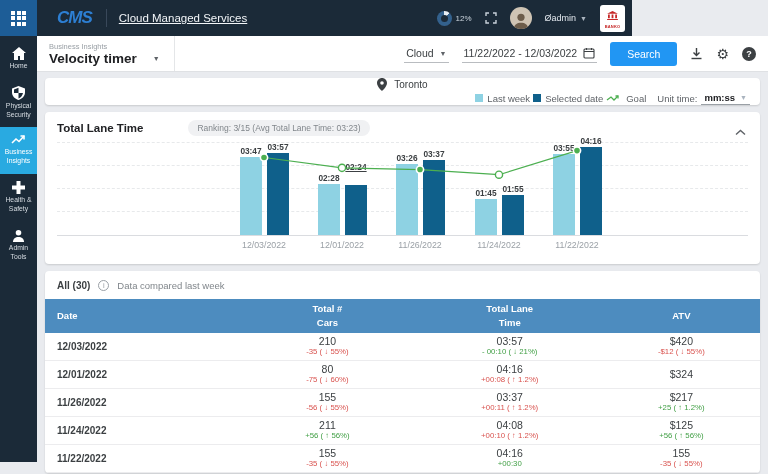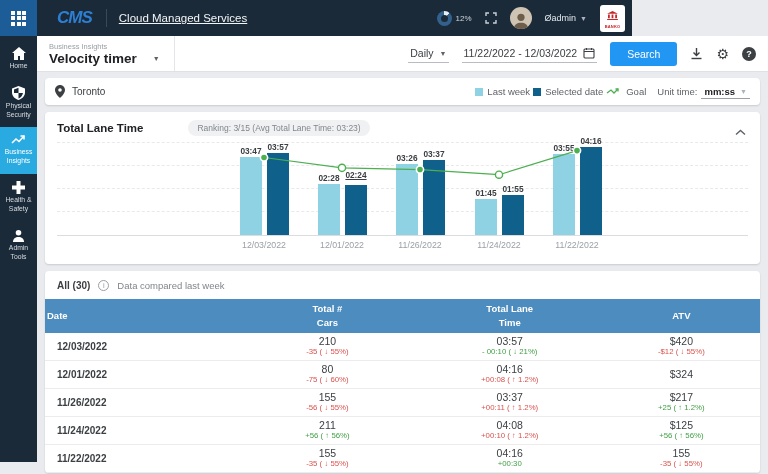--- a/index.html
+++ b/index.html
@@ -41,21 +41,21 @@
   .ph-right { margin-left:auto; display:flex; align-items:center; gap:13px; padding-right:12px; }
   .underline-field { border-bottom:1px solid #b9bcc0; display:flex; align-items:center; gap:6px; padding:3px 2px; font-size:10.5px; color:#3c4043; cursor:pointer; }
   .search-btn { background:#2196f3; border:none; color:#fff; font-size:10.5px; padding:6px 17px; border-radius:3px; cursor:pointer; font-family:inherit; }
   .tool-icon { cursor:pointer; display:flex; align-items:center; }
   .help-circle { width:14px; height:14px; border-radius:50%; background:#3c4043; color:#fff; font-size:9px; font-weight:bold; display:flex; align-items:center; justify-content:center; }
 
   
   .content { position:absolute; top:72px; left:37px; width:731px; height:402px; background:#e9ebef; padding:6px 8px; }
   .card { background:#fff; border-radius:4px; box-shadow:0 1px 2px rgba(0,0,0,.14); }
 
-  .filter-card { height:27px; display:flex; align-items:center; padding:0 10px; margin-bottom:7px; }
+  .filter-card { height:27px; display:flex; align-items:center; padding:0 10px; margin-bottom:7px;flex-direction:column; }
   .loc { display:flex; align-items:center; gap:7px; font-size:10px; color:#3c4043; }
   .filter-right { margin-left:auto; display:flex; align-items:center; gap:11px; font-size:9.5px; color:#5f6368; }
   .legend-item { display:flex; align-items:center; gap:4px; cursor:pointer; }
   .swatch { width:8px; height:8px; }
   .unit-row { display:flex; align-items:center; gap:4px; }
   .unit-value { font-weight:bold; color:#202124; border-bottom:1px solid #9aa0a6; padding:1px 3px; display:flex; gap:5px; align-items:center; cursor:pointer; }
 
   
   .chart-card { padding:8px 12px 6px; margin-bottom:7px; position:relative; }
   .chart-header { display:flex; align-items:center; gap:10px; }
@@ -71,21 +71,21 @@
   .goal-svg { position:absolute; left:0; top:0; overflow:visible; }
 
   
   .table-card { overflow:hidden; }
   .table-top { height:28px; display:flex; align-items:center; gap:8px; padding:0 12px; }
   .all-label { font-size:10px; font-weight:bold; color:#3c4043; cursor:pointer; }
   .info-icon { width:11px; height:11px; border:1px solid #9aa0a6; border-radius:50%; color:#9aa0a6; font-size:7.5px; display:flex; align-items:center; justify-content:center; }
   .info-text { font-size:9.5px; color:#80868b; }
   .thead { display:grid; grid-template-columns:27% 25% 26% 22%; background:#4d8cbf; color:#fff; font-size:9.5px; font-weight:bold; align-items:center; min-height:30px; }
   .thead .th { text-align:center; white-space:pre-line; line-height:1.45; padding:3px 0; }
-  .thead .th:first-child { text-align:left; padding-left:2px; }
+  .thead .th:first-child { text-align:left; padding-left:12px; }
   .trow { display:grid; grid-template-columns:27% 25% 26% 22%; border-bottom:1px solid #ececee; align-items:center; min-height:28px; cursor:pointer; }
   .td-date { font-size:10px; font-weight:bold; color:#3c4043; padding-left:12px; }
   .td-val { text-align:center; }
   .main-val { font-size:10.5px; color:#3c4043; line-height:1.15; }
   .delta { font-size:7.8px; line-height:1.2; }
   .delta.neg { color:#d9534f; }
   .delta.pos { color:#43a047; }
 </style>
 </head>
 <body>
@@ -161,21 +161,21 @@
 <div class="pageheader">
   <div class="ph-left">
     <div class="ph-section">Business Insights</div>
     <div class="ph-title-row">
       <span class="ph-title">Velocity timer</span>
       <span class="caret" style="color:#5f6368">▼</span>
     </div>
   </div>
   <div class="ph-right">
     <div class="underline-field">
-      <span>Daily</span>
+      <span>Cloud</span>
       <span class="caret" style="color:#5f6368">▼</span>
     </div>
     <div class="underline-field">
       <span>11/22/2022 - 12/03/2022</span>
       <svg width="12" height="12" viewBox="0 0 12 12" fill="none" stroke="#3c4043" stroke-width="1.1">
           <rect x="1" y="2" width="10" height="9" rx="1"></rect>
           <path d="M1 4.5h10M3.5 1v2M8.5 1v2"></path>
         </svg>
     </div>
     <button class="search-btn">Search</button>
@@ -249,21 +249,21 @@
         <div class="bar-label" style="left: 272px; top: 31px;">02:28</div>
         <div class="bar" style="left: 339px; top: 22px; height: 71px; background: rgb(142, 210, 227);"></div>
         <div class="bar-label" style="left: 350px; top: 11px;">03:26</div>
         <div class="bar" style="left: 418px; top: 57px; height: 36px; background: rgb(142, 210, 227);"></div>
         <div class="bar-label" style="left: 429px; top: 46px;">01:45</div>
         <div class="bar" style="left: 496px; top: 12px; height: 81px; background: rgb(142, 210, 227);"></div>
         <div class="bar-label" style="left: 507px; top: 1px;">03:55</div>
         <div class="bar" style="left: 210px; top: 11px; height: 82px; background: rgb(15, 96, 139);"></div>
         <div class="bar-label" style="left: 221px; top: 0px;">03:57</div>
         <div class="bar" style="left: 288px; top: 43px; height: 50px; background: rgb(15, 96, 139);"></div>
-        <div class="bar-label" style="left: 299px; top: 28px; text-decoration: underline;">02:24</div>
+        <div class="bar-label" style="left: 299px; top: 20px; text-decoration: underline;">02:24</div>
         <div class="bar" style="left: 366px; top: 18px; height: 75px; background: rgb(15, 96, 139);"></div>
         <div class="bar-label" style="left: 377px; top: 7px;">03:37</div>
         <div class="bar" style="left: 445px; top: 53px; height: 40px; background: rgb(15, 96, 139);"></div>
         <div class="bar-label" style="left: 456px; top: 42px;">01:55</div>
         <div class="bar" style="left: 523px; top: 5px; height: 88px; background: rgb(15, 96, 139);"></div>
         <div class="bar-label" style="left: 534px; top: -6px;">04:16</div>
         <div class="x-label" style="left: 207px; top: 98px;">12/03/2022</div>
         <div class="x-label" style="left: 285px; top: 98px;">12/01/2022</div>
         <div class="x-label" style="left: 363px; top: 98px;">11/26/2022</div>
         <div class="x-label" style="left: 442px; top: 98px;">11/24/2022</div>

